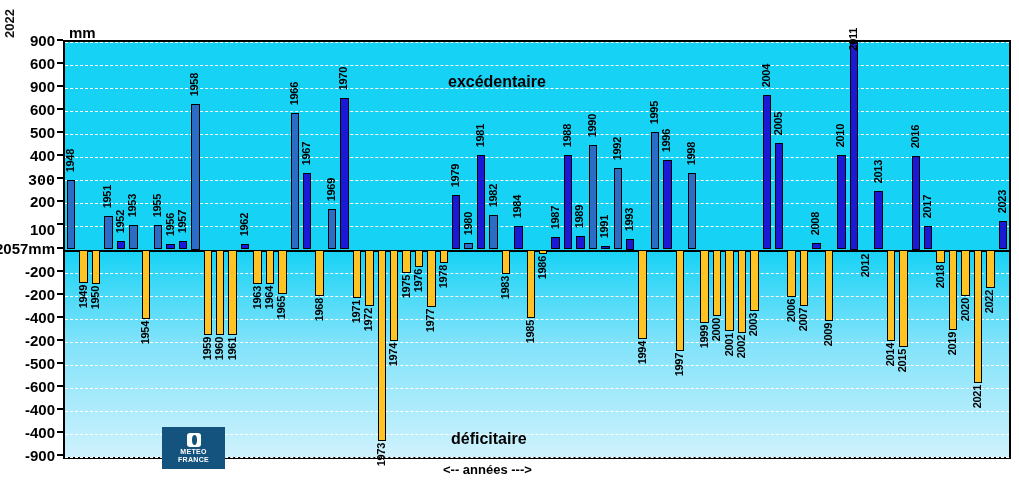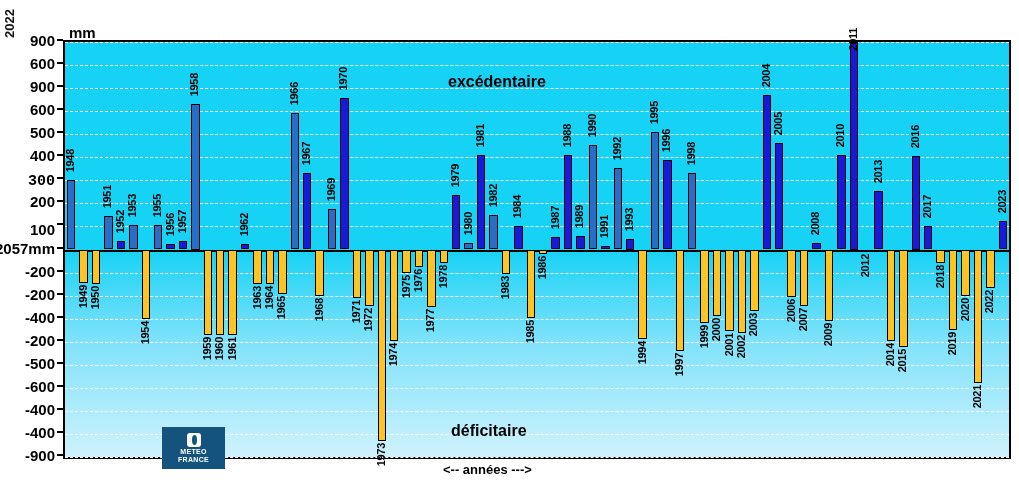--- a/index.html
+++ b/index.html
@@ -40,21 +40,21 @@
 
   .barlabel{
     position:absolute;font-size:11px;font-weight:bold;color:#000;
     writing-mode:vertical-rl;transform:rotate(180deg);white-space:nowrap;
     line-height:1;letter-spacing:-0.3px;
   }
 
   
   .ann{position:absolute;font-size:16px;font-weight:bold;color:#000;white-space:nowrap;}
   #ann-exc{left:383px;top:31px;}
-  #ann-def{left:386px;top:380px;}
+  #ann-def{left:386px;top:388px;}
   #ann-years{position:absolute;left:443px;top:462px;font-size:13px;font-weight:bold;color:#000;white-space:nowrap;}
 
   
   #logo{
     position:absolute;left:97px;top:385px;width:63px;height:42px;background:#15537f;
     display:flex;flex-direction:column;align-items:center;justify-content:center;
   }
   #logo .mark{width:14px;height:14px;border-radius:3px;background:#ffffff;position:relative;margin-bottom:1px;}
   #logo .mark:after{content:"";position:absolute;left:5px;top:2px;width:5px;height:10px;border-radius:50%;background:#15537f;}
   #logo .txt{font-size:7px;font-weight:bold;color:#ffffff;line-height:8px;text-align:center;letter-spacing:0.3px;}

